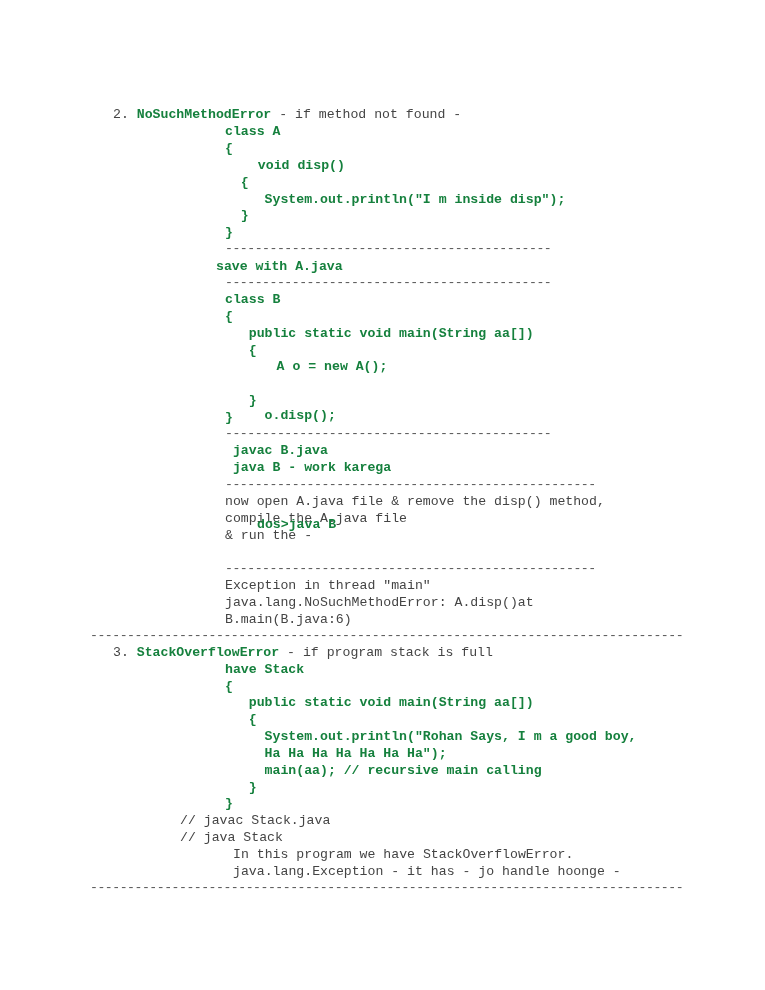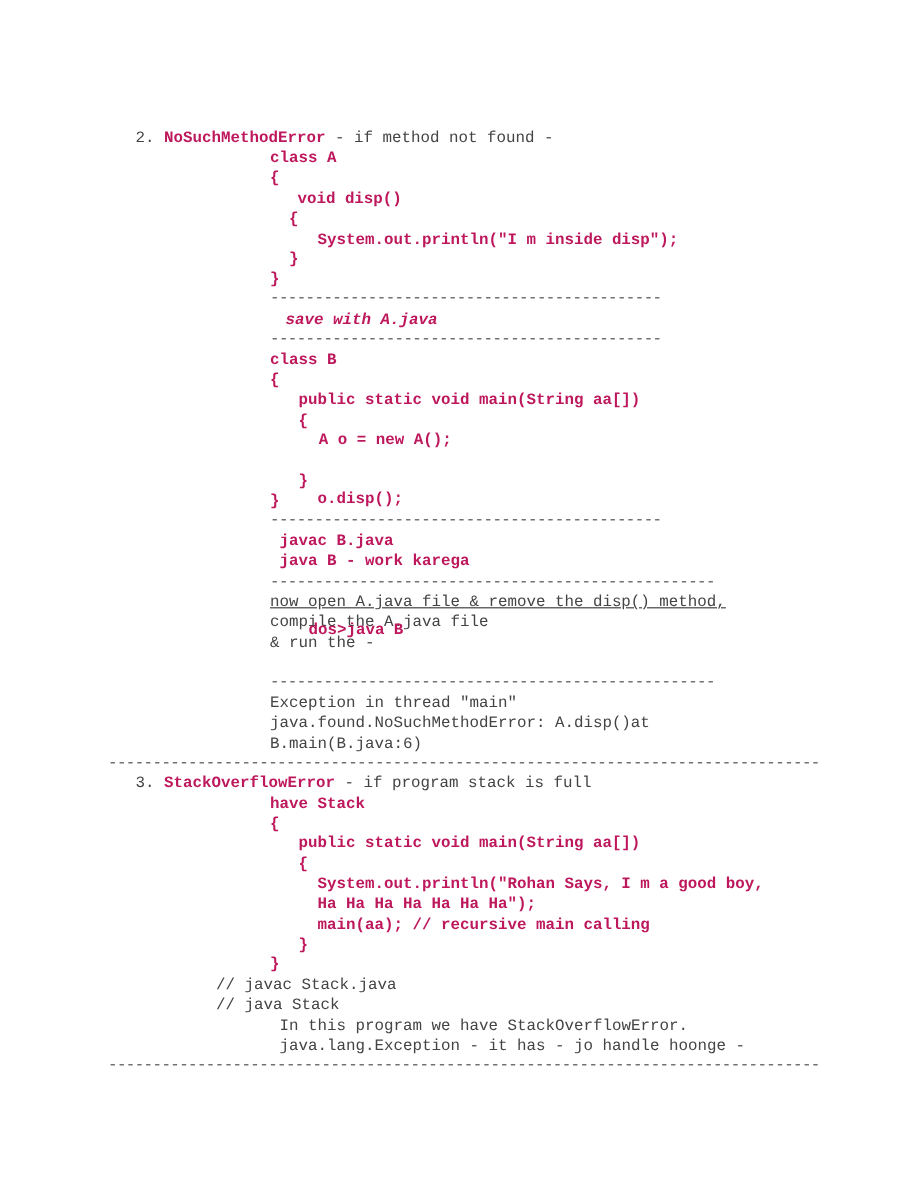--- a/index.html
+++ b/index.html
@@ -1,62 +1,62 @@
 <!DOCTYPE html>
 <html><head>
 <meta charset="utf-8">
 <style>
   html, body { margin: 0; padding: 0; background: #ffffff; }
   body { width: 765px; height: 990px; position: relative; overflow: hidden;
          font-family: "Liberation Mono", "DejaVu Sans Mono", monospace; font-size: 13.2px; color: #1a1a1a; }
   .ln { position: absolute; white-space: pre; line-height: 17px; }
-  .b { font-weight: bold; color: #be185d; }
+  .b { font-weight: bold; color: #15803d; }
   .n { font-weight: normal; color: #444; }
   .dash { color: #555; letter-spacing: -0.5px; }
 </style>
 </head>
 <body>
 
 <div>
   <div class="ln" style="left:113px;top:106px;"><span class="n">2.</span> <span class="b">NoSuchMethodError</span><span class="n"> - if method not found -</span></div>
 
   <div class="ln b" style="left:225px;top:123px;">class A</div>
   <div class="ln b" style="left:225px;top:140px;">{</div>
-  <div class="ln b" style="left:232px;top:157px;font-family:Liberation Mono, monospace;">  void disp()</div>
+  <div class="ln b" style="left:242px;top:157px;font-family:Liberation Mono, monospace;">  void disp()</div>
   <div class="ln b" style="left:225px;top:174px;">  {</div>
   <div class="ln b" style="left:225px;top:191px;">     System.out.println("I m inside disp");</div>
   <div class="ln b" style="left:225px;top:207px;">  }</div>
   <div class="ln b" style="left:225px;top:224px;">}</div>
 
   <div class="ln dash" style="left:225px;top:240px;">--------------------------------------------</div>
-  <div class="ln b" style="left:238px;top:258px;font-style:italic;">save with A.java</div>
+  <div class="ln b" style="left:216px;top:258px;">save with A.java</div>
   <div class="ln dash" style="left:225px;top:274px;">--------------------------------------------</div>
 
   <div class="ln b" style="left:225px;top:291px;">class B</div>
   <div class="ln b" style="left:225px;top:308px;">{</div>
   <div class="ln b" style="left:225px;top:325px;">   public static void main(String aa[])</div>
   <div class="ln b" style="left:225px;top:342px;">   {</div>
-  <div class="ln b" style="left:226px;top:358px;">     A o = new A();</div>
+  <div class="ln b" style="left:237px;top:358px;">     A o = new A();</div>
   <div class="ln b" style="left:225px;top:375px;margin-top:32px;">     o.disp();</div>
   <div class="ln b" style="left:225px;top:392px;">   }</div>
   <div class="ln b" style="left:225px;top:409px;">}</div>
 
   <div class="ln dash" style="left:225px;top:425px;">--------------------------------------------</div>
   <div class="ln b" style="left:225px;top:442px;"> javac B.java</div>
   <div class="ln b" style="left:225px;top:459px;"> java B - work karega</div>
   <div class="ln dash" style="left:225px;top:476px;">--------------------------------------------------</div>
 
-  <div class="ln n" style="left:225px;top:493px;text-decoration:underline;">now open A.java file &amp; remove the disp() method,</div>
+  <div class="ln n" style="left:225px;top:493px;">now open A.java file &amp; remove the disp() method,</div>
   <div class="ln n" style="left:225px;top:510px;">compile the A.java file</div>
   <div class="ln n" style="left:225px;top:527px;">&amp; run the -</div>
   <div class="ln b" style="left:225px;top:516px;margin-left:32px;">dos&gt;java B</div>
   <div class="ln dash" style="left:225px;top:560px;">--------------------------------------------------</div>
 
   <div class="ln n" style="left:225px;top:577px;">Exception in thread "main"</div>
-  <div class="ln n" style="left:225px;top:594px;">java.found.NoSuchMethodError: A.disp()at</div>
+  <div class="ln n" style="left:225px;top:594px;">java.lang.NoSuchMethodError: A.disp()at</div>
   <div class="ln n" style="left:225px;top:611px;">B.main(B.java:6)</div>
 </div>
 
 <div class="ln dash" style="left:90px;top:627px;">--------------------------------------------------------------------------------</div>
 
 <div>
   <div class="ln" style="left:113px;top:644px;"><span class="n">3.</span> <span class="b">StackOverflowError</span><span class="n"> - if program stack is full</span></div>
 
   <div class="ln b" style="left:225px;top:661px;">have Stack</div>
   <div class="ln b" style="left:225px;top:678px;">{</div>

